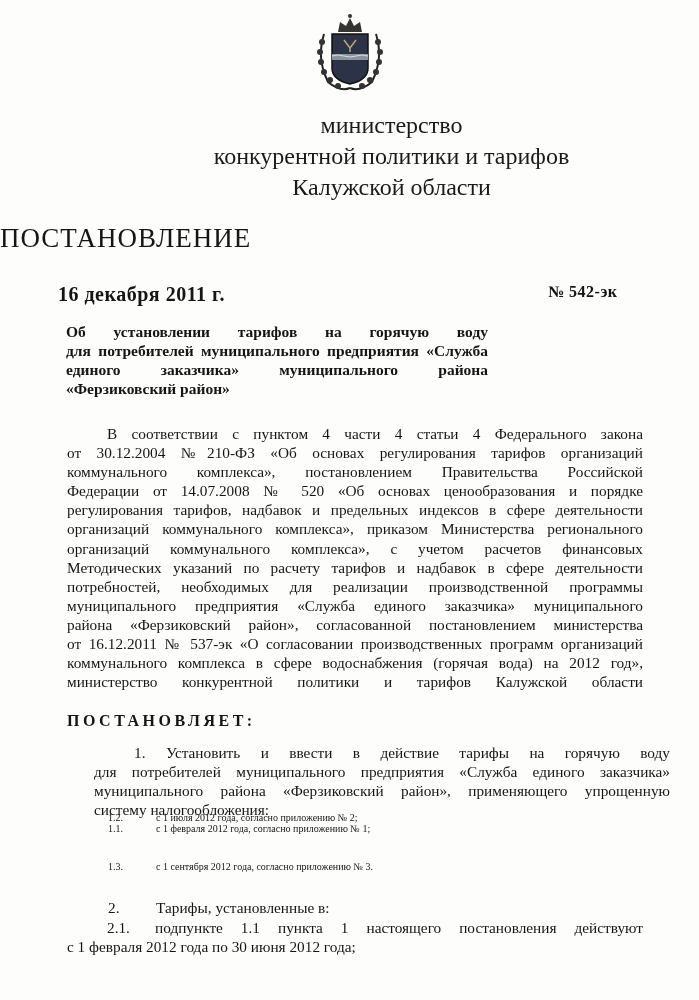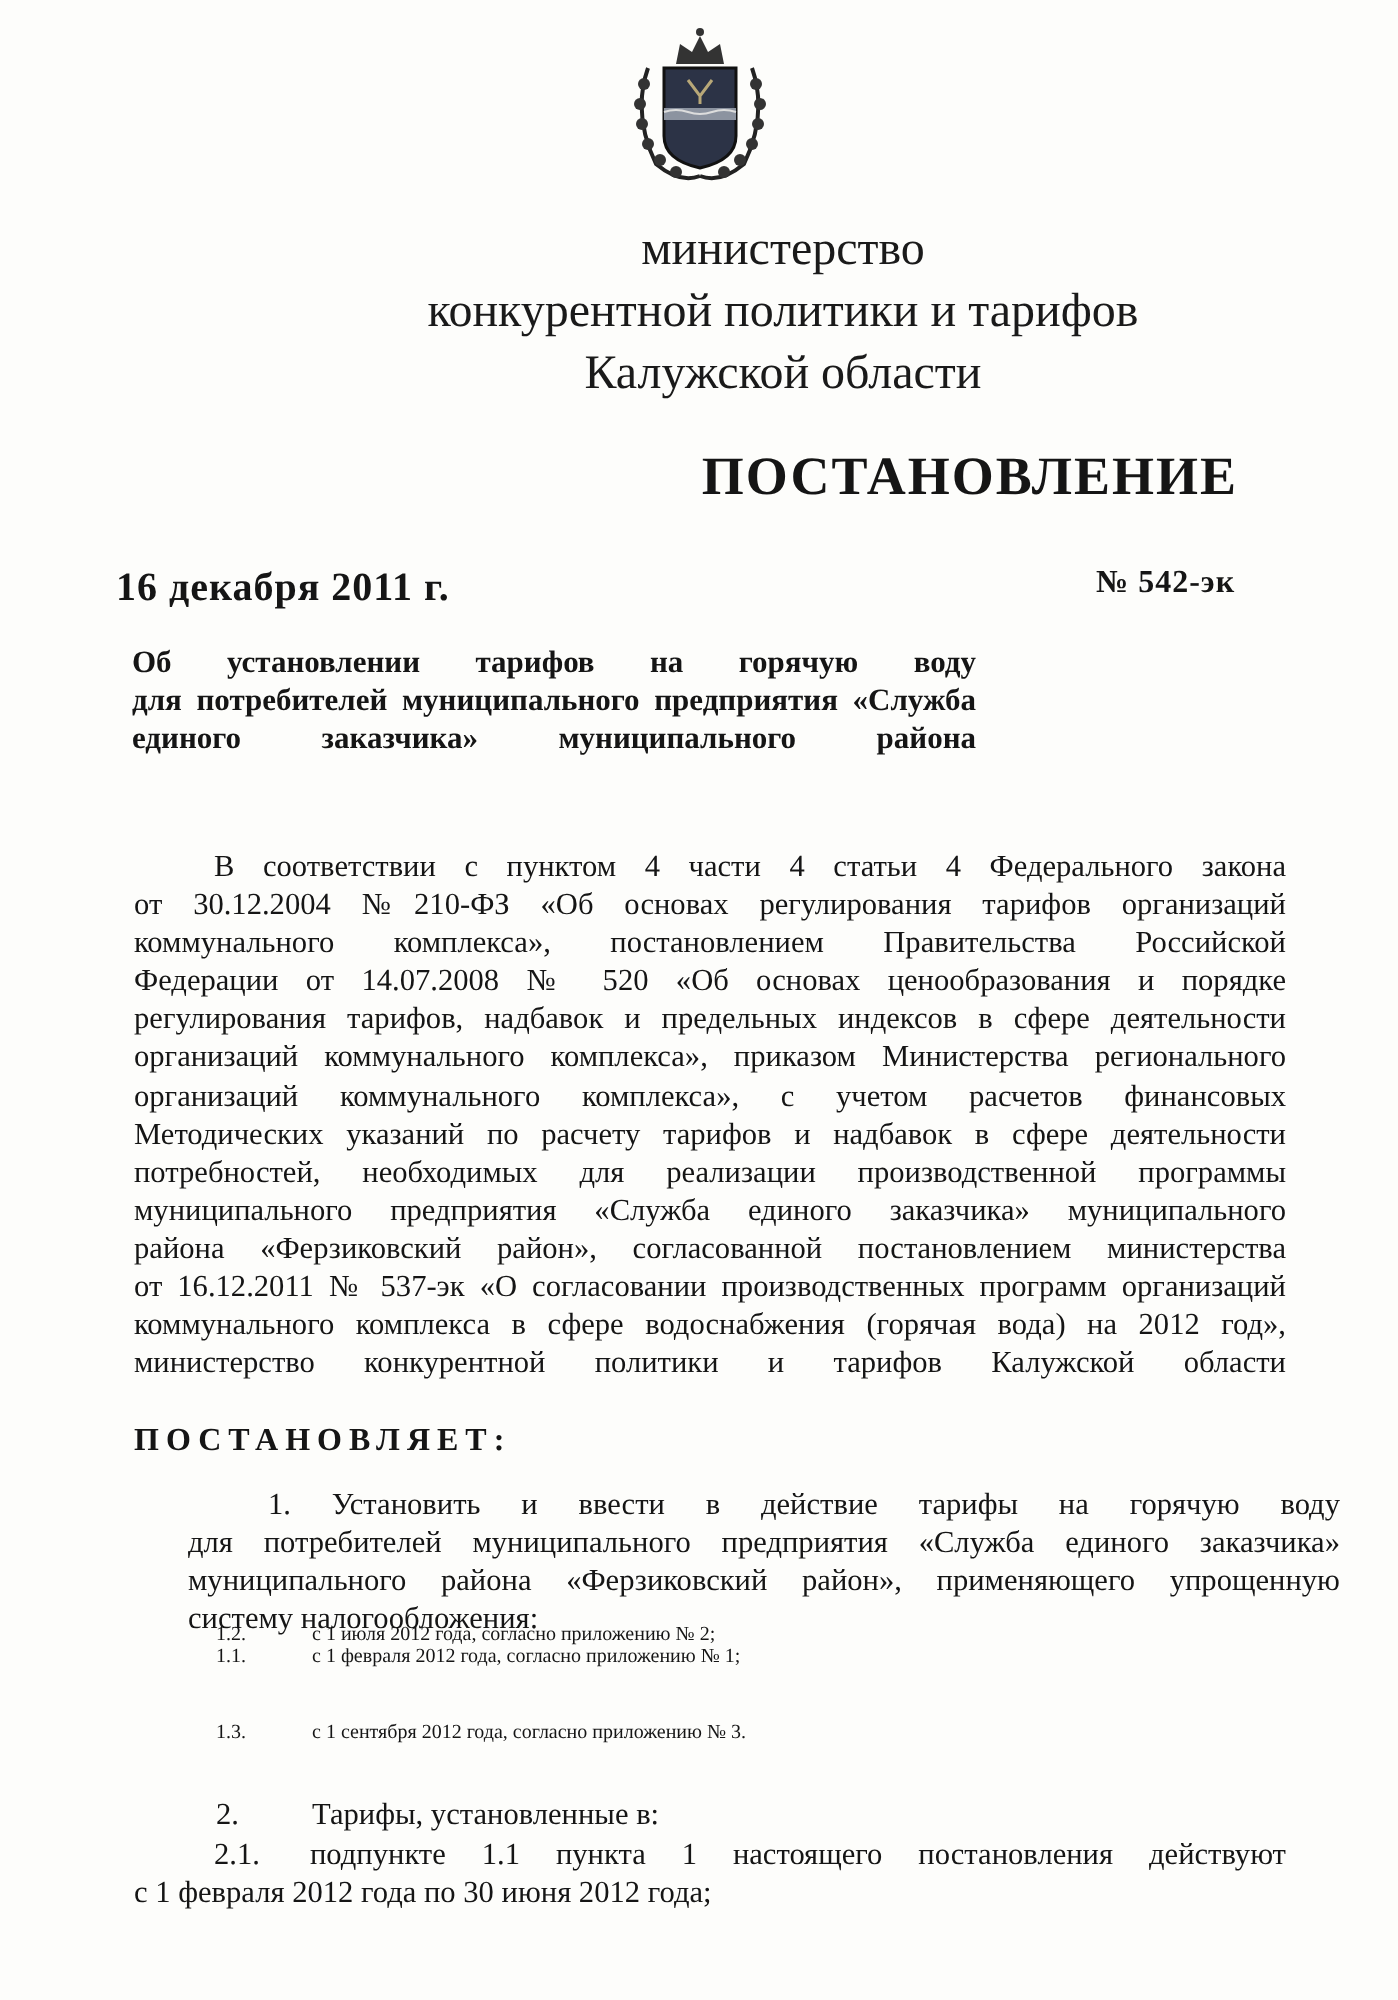--- a/index.html
+++ b/index.html
@@ -14,22 +14,22 @@
     position: absolute; left: 314px; top: 12px; width: 72px; height: 80px;
   }
   .ministry {
     position: absolute; left: 0; width: 699px; text-align: center;
     font-size: 24px; line-height: 31px; color: #1a1a1a; padding-left: 42px;
   }
   .m1 { top: 110px; }
   .m2 { top: 141px; }
   .m3 { top: 172px; }
   .doc-title {
-    position: absolute; left: 0; width: 619px; top: 223px; text-align: right;
-    font-size: 27px; font-weight: bold; letter-spacing: 1px;
+    position: absolute; left: 0; width: 619px; top: 223px; text-align: left;
+    font-size: 27px; font-weight: normal; letter-spacing: 1px;
   }
   .date {
     position: absolute; left: 58px; top: 283px; font-size: 20px; font-weight: bold; letter-spacing: 0.5px;
   }
   .number {
     position: absolute; left: 548px; top: 283px; font-size: 16px; font-weight: bold; letter-spacing: 0.5px;
   }
   .subject {
     position: absolute; left: 66px; top: 322px; width: 422px;
     font-size: 15.5px; font-weight: bold; line-height: 19px; text-align: justify;
@@ -98,20 +98,21 @@
 
 <div class="doc-title">ПОСТАНОВЛЕНИЕ</div>
 
 <div class="date">16 декабря 2011 г.</div>
 <div class="number">№ 542-эк</div>
 
 <div class="subject">
   <span class="ln">Об установлении тарифов на горячую воду</span>
   <span class="ln">для потребителей муниципального предприятия «Служба</span>
   <span class="ln">единого заказчика» муниципального района</span>
+  <span class="ln last">«Ферзиковский район»</span>
 </div>
 
 <div class="body preamble">
   <span class="ln indent">В соответствии с пунктом 4 части 4 статьи 4 Федерального закона</span>
   <span class="ln">от 30.12.2004 №210-ФЗ «Об основах регулирования тарифов организаций</span>
   <span class="ln">коммунального комплекса», постановлением Правительства Российской</span>
   <span class="ln">Федерации от 14.07.2008 № 520 «Об основах ценообразования и порядке</span>
   <span class="ln">регулирования тарифов, надбавок и предельных индексов в сфере деятельности</span>
   <span class="ln">организаций коммунального комплекса», приказом Министерства регионального</span>
   <span class="ln">организаций коммунального комплекса», с учетом расчетов финансовых</span>

